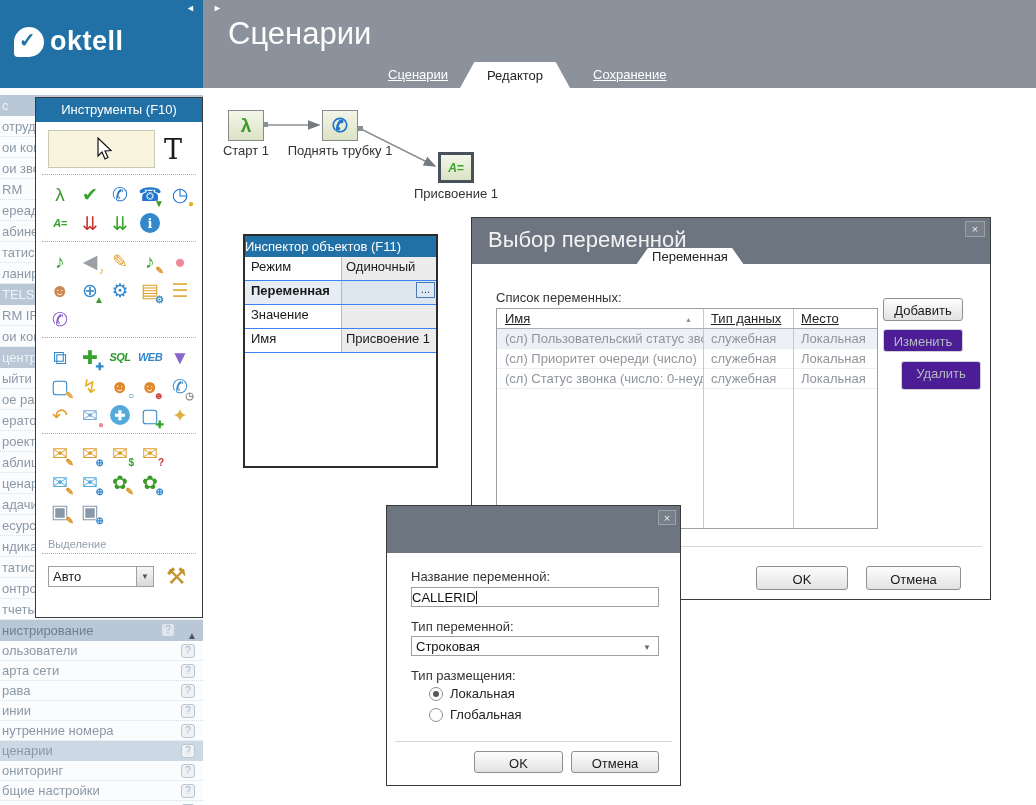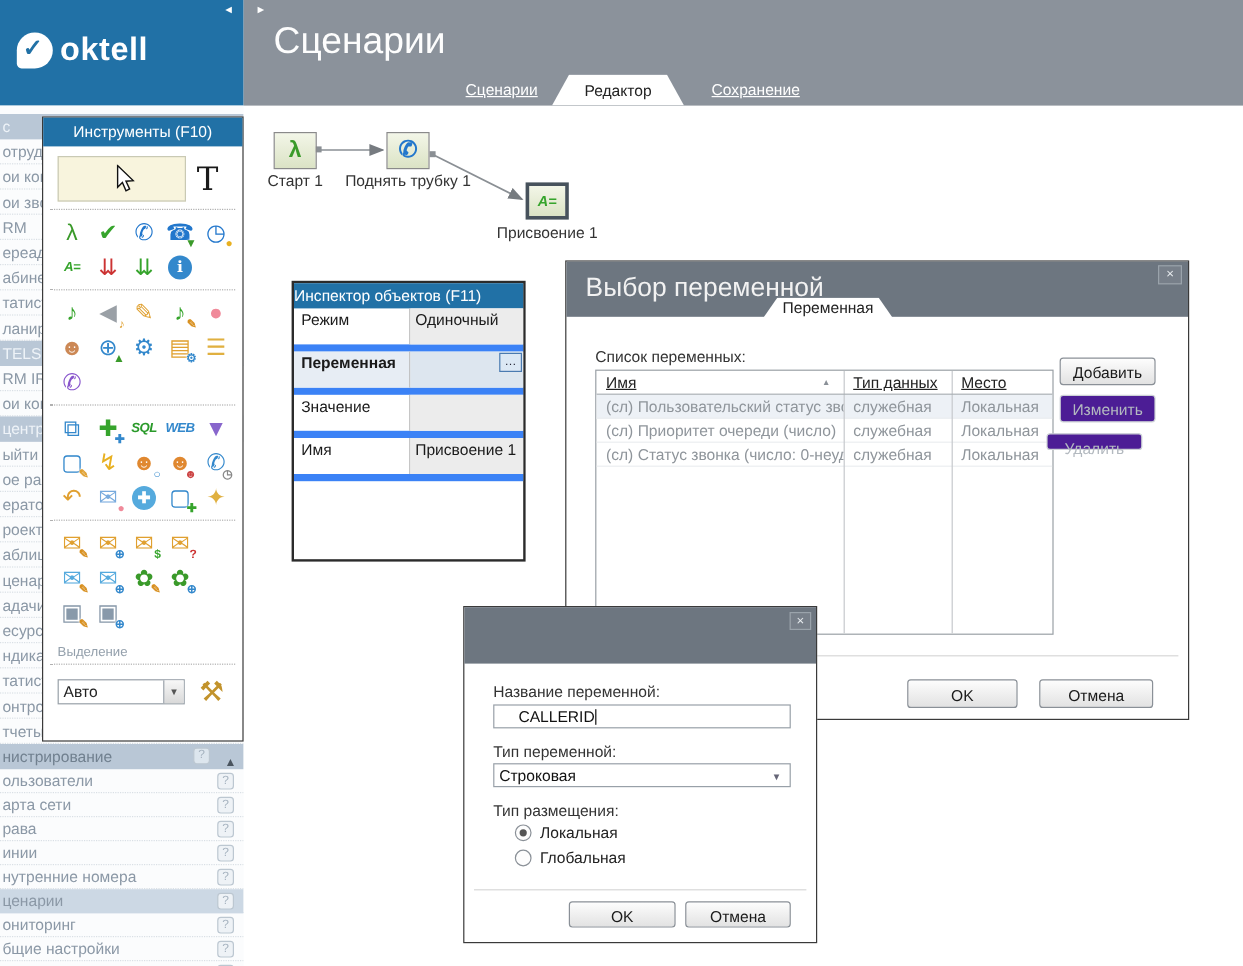--- a/index.html
+++ b/index.html
@@ -60,21 +60,21 @@
   .node{position:absolute;width:36px;height:31px;border:1px solid #8a8a8a;background:linear-gradient(#f3f6e8,#dbe3c5);
     display:flex;align-items:center;justify-content:center;cursor:pointer}
   .node.selected{border:3px solid #47525c}
   .node .g{font-size:19px;font-weight:bold;line-height:1}
   .node .g.small{font-size:12px;font-style:italic}
   .node-label{position:absolute;width:140px;font-size:13px;color:#333;text-align:center}
 
   
   .inspector{position:absolute;left:243px;top:234px;width:195px;height:234px;background:#fff;border:2px solid #2b2b2b;z-index:2}
   .insp-title{height:21px;background:#2171a6;color:#fff;font-size:13px;text-align:left;line-height:21px}
-  .insp-row{display:flex;height:36px;border-bottom:6px solid #3b82f6;font-size:13px;cursor:pointer}
+  .insp-row{display:flex;height:24px;border-bottom:1px solid #3b82f6;font-size:13px;cursor:pointer}
   .ip{width:97px;padding:2px 0 0 6px;border-right:1px solid #b8b8b8;color:#1a1a1a;overflow:hidden;white-space:nowrap}
   .iv{flex:1;background:#ececec;padding:2px 0 0 4px;color:#1a1a1a;position:relative;overflow:hidden;white-space:nowrap}
   .insp-row.sel .ip{font-weight:bold;background:#e7edf4}
   .insp-row.sel .iv{background:#dde6ef}
   .ellipsis{position:absolute;right:1px;top:1px;width:19px;height:16px;border:1px solid #4a7ab0;background:#dce8f4;
     font-size:10px;line-height:10px;color:#223;cursor:pointer}
 
   
   .dlg{position:absolute;background:#fff;border:1px solid #3a3a3a}
   .dlg-title{background:#6d7680;color:#f2f2f2;position:relative}
@@ -99,21 +99,21 @@
   .vt-row{display:flex;height:20px;font-size:13px;color:#8f959b;border-bottom:1px solid #eceef0;cursor:pointer}
   .vt-row.alt{background:#edf1f6}
   .vt-cell{padding:2px 0 0 8px;white-space:nowrap;overflow:hidden}
   .c0{width:206px}.c1{width:90px}.c2{width:84px}
 
   .dlg2{left:386px;top:505px;width:295px;height:281px;z-index:4}
   .dlg2 .dlg-title{height:47px;font-size:19px;padding:11px 0 0 16px}
   .dlg2 .dlg-close{top:4px;right:4px;width:18px;height:15px}
   .fld-label{position:absolute;left:24px;font-size:13px;color:#333}
   .txt-input{position:absolute;left:24px;top:81px;width:248px;height:20px;border:1px solid #98a0a8;background:#fff;
-    font-size:13px;color:#111;padding:2px 0 0 20px}
+    font-size:13px;color:#111;padding:2px 0 0 0}
   .caret{display:inline-block;width:1px;height:13px;background:#111;vertical-align:-2px}
   .select{position:absolute;left:24px;top:130px;width:248px;height:20px;border:1px solid #98a0a8;background:#fff;
     font-size:13px;color:#111;padding:2px 0 0 4px;cursor:pointer}
   .select .dd-tri{position:absolute;right:7px;top:6px;font-size:8px;color:#667}
   .radio-row{position:absolute;left:42px;display:flex;align-items:center;gap:7px;font-size:13px;color:#222;cursor:pointer}
   .radio{width:14px;height:14px;border:1px solid #8a9097;border-radius:50%;background:#fdfdfd;position:relative}
   .radio.sel::after{content:"";position:absolute;left:3px;top:3px;width:6px;height:6px;border-radius:50%;background:#555}
 </style>
 </head>
 <body>
@@ -474,21 +474,21 @@
           </div>
           <div class="vt-row">
             <div class="vt-cell c0">(сл) Статус звонка (число: 0-неудач...</div>
             <div class="vt-cell c1">служебная</div>
             <div class="vt-cell c2">Локальная</div>
           </div>
         </div>
     </div>
     <div class="btn" style="left:411px;top:80px;width:80px;height:23px;padding-top:4px">Добавить</div>
     <div class="btn dis" style="left:411px;top:111px;width:80px;height:23px;padding-top:4px">Изменить</div>
-    <div class="btn dis" style="left:400px;top:143px;width:80px;height:14px;padding-top:4px">Удалить</div>
+    <div class="btn dis" style="left:429px;top:143px;width:80px;height:29px;padding-top:4px">Удалить</div>
     <div class="dlg-sep" style="top:328px"></div>
     <div class="btn" style="left:284px;top:348px;width:92px;height:24px;padding-top:5px">OK</div>
     <div class="btn" style="left:394px;top:348px;width:95px;height:24px;padding-top:5px">Отмена</div>
   </div>
 
   <div class="dlg dlg2">
     <div class="dlg-title">
       <span class="dlg-close">×</span>
     </div>
     <div class="fld-label" style="top:63px">Название переменной:</div>

